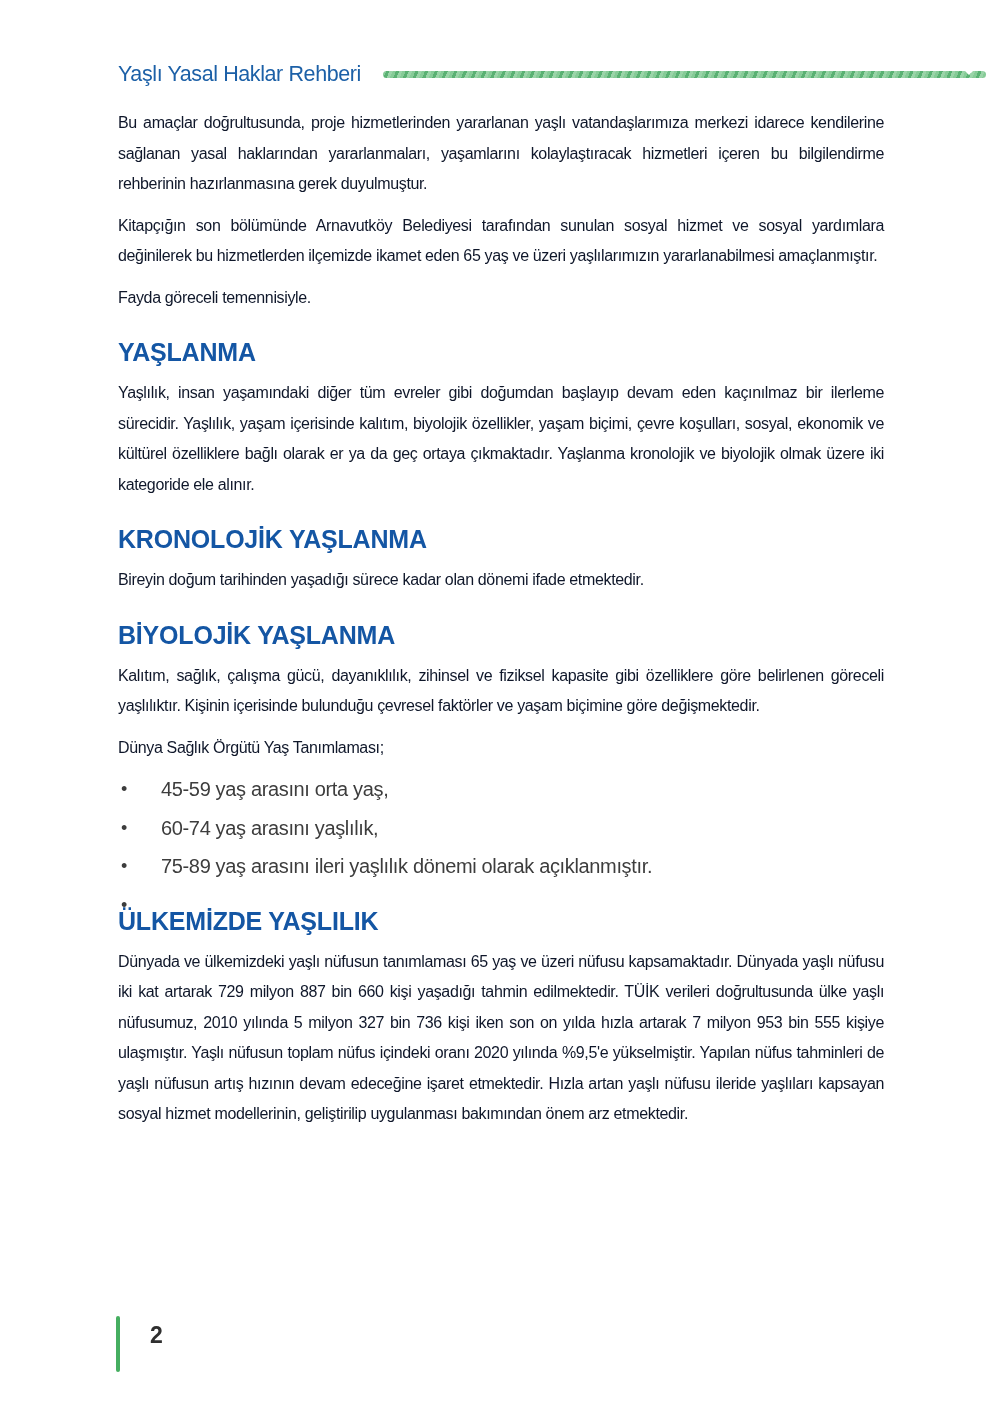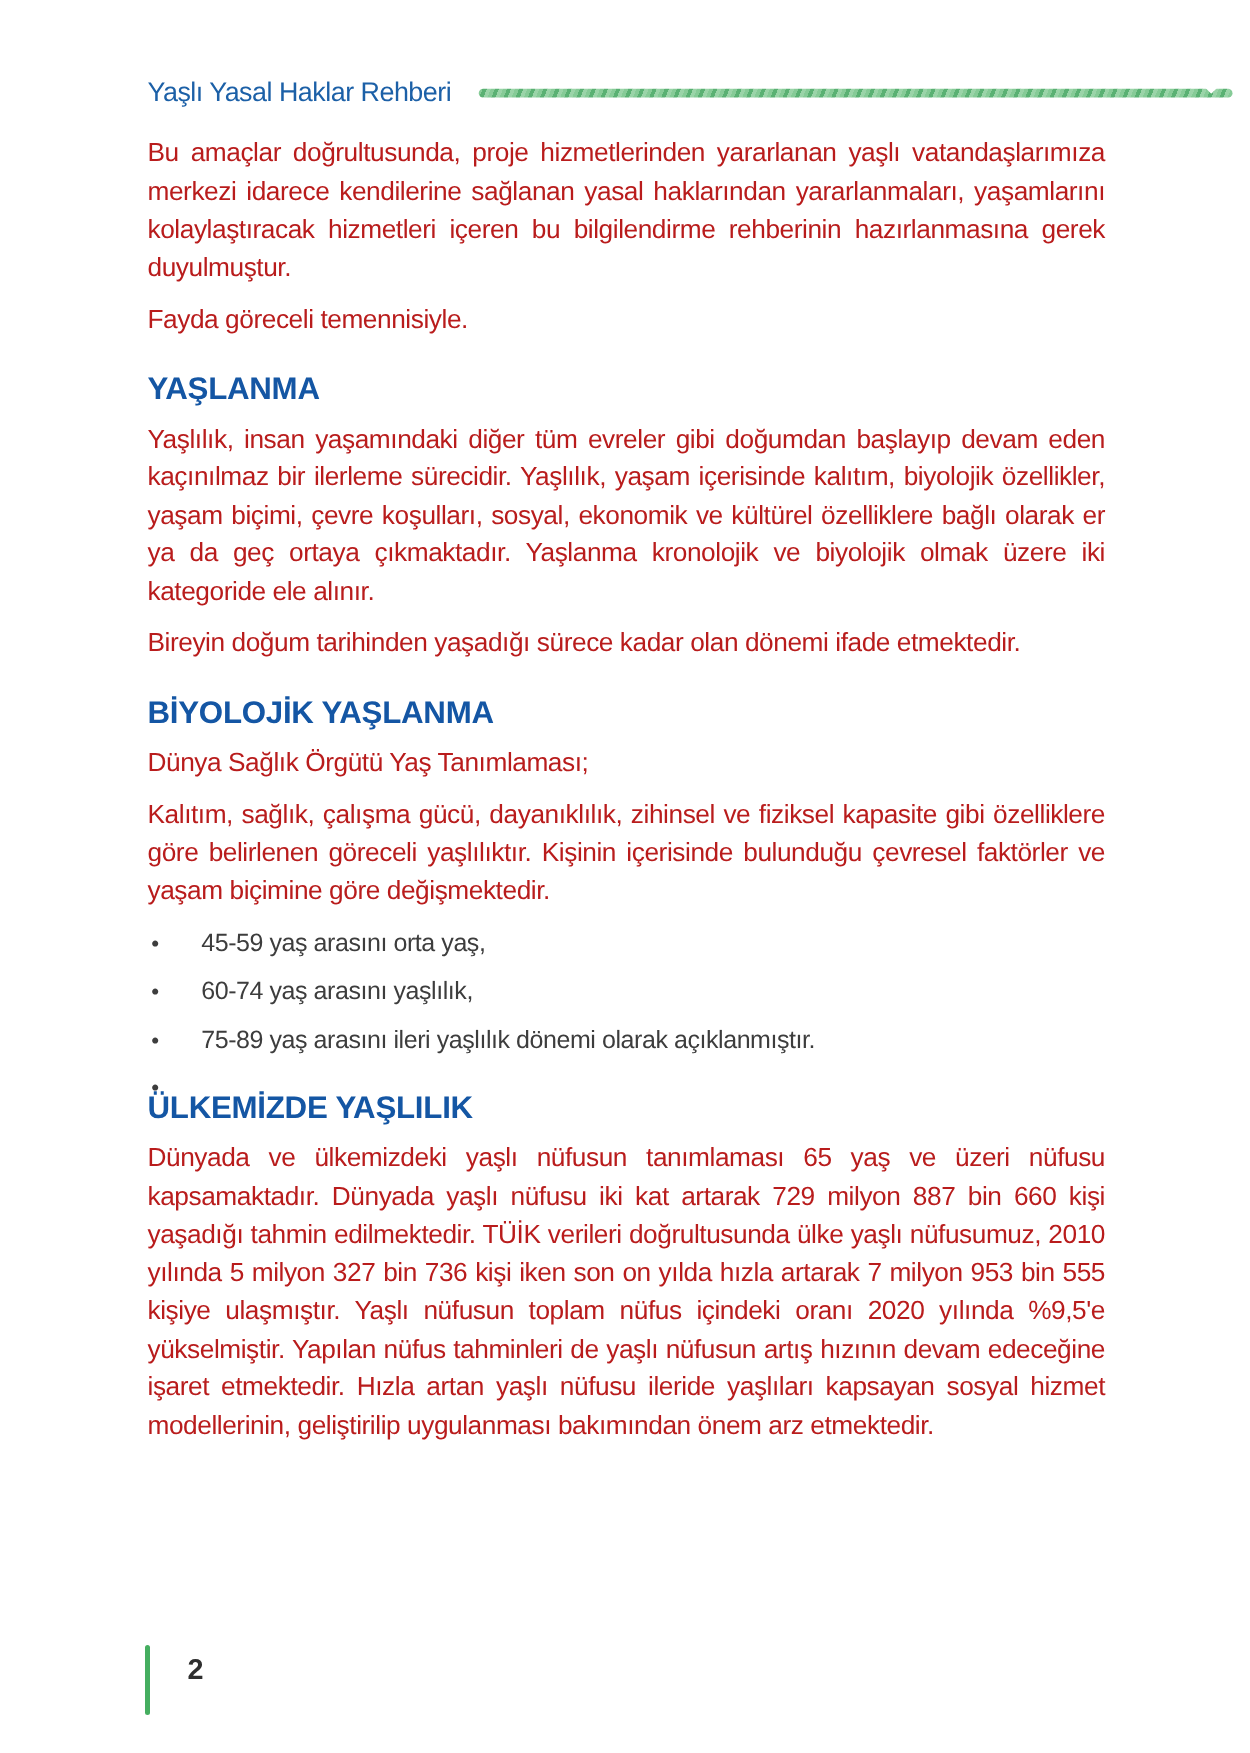--- a/index.html
+++ b/index.html
@@ -47,25 +47,25 @@
     border-top: 5px solid #ffffff;
   }
   
   .content-area {
     position: absolute;
     left: 118px; top: 108px;
     width: 766px;
     color: #3D3D3D;
   }
   .para {
-    font-size: 21px;
+    font-size: 16px;
     line-height: 30.5px;
     letter-spacing: -0.35px;
     text-align: justify;
-    color: #b91c1c;
+    color: #0f172a;
     margin-bottom: 11px;
   }
   .para.single { text-align: left; }
   .section-heading {
     font-size: 25px;
     font-weight: bold;
     color: #1456A4;
     letter-spacing: -0.2px;
     margin: 25px 0 11px 0;
   }
@@ -114,35 +114,37 @@
     <div class="page-title">Yaşlı Yasal Haklar Rehberi</div>
     <div class="header-rule">
       <span class="header-rule-notch"></span>
     </div>
   </div>
 
   <div class="content-area">
 
     <p class="para">Bu amaçlar doğrultusunda, proje hizmetlerinden yararlanan yaşlı vatandaşlarımıza merkezi idarece kendilerine sağlanan yasal haklarından yararlanmaları, yaşamlarını kolaylaştıracak hizmetleri içeren bu bilgilendirme rehberinin hazırlanmasına gerek duyulmuştur.</p>
 
+    <p class="para">Kitapçığın son bölümünde Arnavutköy Belediyesi tarafından sunulan sosyal hizmet ve sosyal yardımlara değinilerek bu hizmetlerden ilçemizde ikamet eden 65 yaş ve üzeri yaşlılarımızın yararlanabilmesi amaçlanmıştır.</p>
 
     <p class="para single">Fayda göreceli temennisiyle.</p>
 
     <h2 class="section-heading">YAŞLANMA</h2>
 
     <p class="para">Yaşlılık, insan yaşamındaki diğer tüm evreler gibi doğumdan başlayıp devam eden kaçınılmaz bir ilerleme sürecidir. Yaşlılık, yaşam içerisinde kalıtım, biyolojik özellikler, yaşam biçimi, çevre koşulları, sosyal, ekonomik ve kültürel özelliklere bağlı olarak er ya da geç ortaya çıkmaktadır. Yaşlanma kronolojik ve biyolojik olmak üzere iki kategoride ele alınır.</p>
 
+    <h2 class="section-heading">KRONOLOJİK YAŞLANMA</h2>
 
     <p class="para single">Bireyin doğum tarihinden yaşadığı sürece kadar olan dönemi ifade etmektedir.</p>
 
     <h2 class="section-heading">BİYOLOJİK YAŞLANMA</h2>
 
+    <p class="para">Kalıtım, sağlık, çalışma gücü, dayanıklılık, zihinsel ve fiziksel kapasite gibi özelliklere göre belirlenen göreceli yaşlılıktır. Kişinin içerisinde bulunduğu çevresel faktörler ve yaşam biçimine göre değişmektedir.</p>
+
     <p class="para single">Dünya Sağlık Örgütü Yaş Tanımlaması;</p>
-
-    <p class="para">Kalıtım, sağlık, çalışma gücü, dayanıklılık, zihinsel ve fiziksel kapasite gibi özelliklere göre belirlenen göreceli yaşlılıktır. Kişinin içerisinde bulunduğu çevresel faktörler ve yaşam biçimine göre değişmektedir.</p>
 
     <ul class="bullet-list">
       <li>
         <span class="bullet-dot">•</span>
         <span>45-59 yaş arasını orta yaş,</span>
       </li>
       <li>
         <span class="bullet-dot">•</span>
         <span>60-74 yaş arasını yaşlılık,</span>
       </li>

